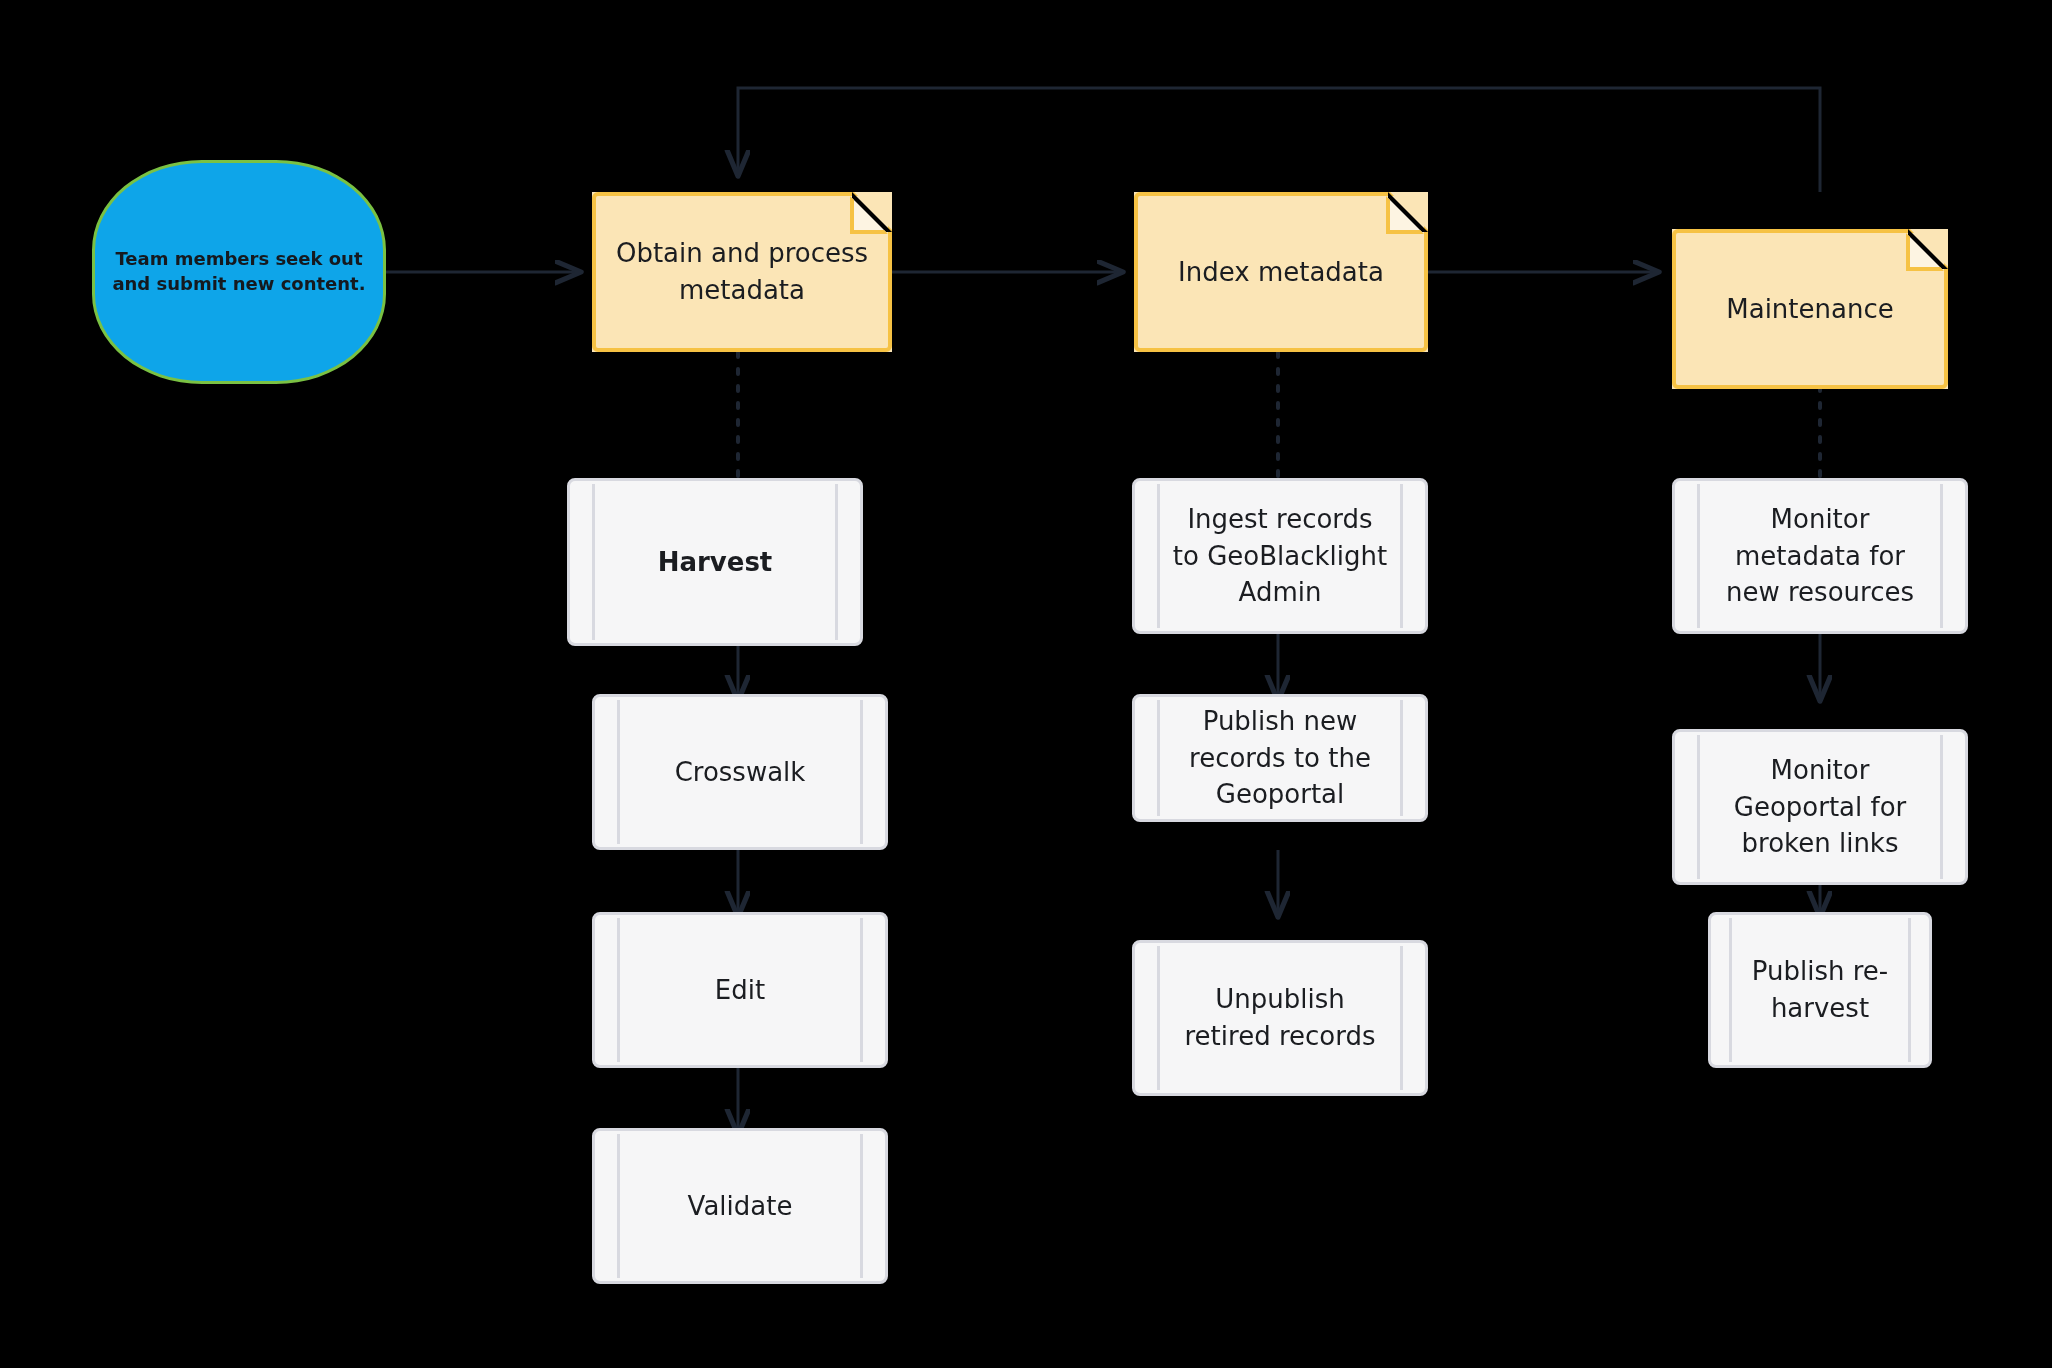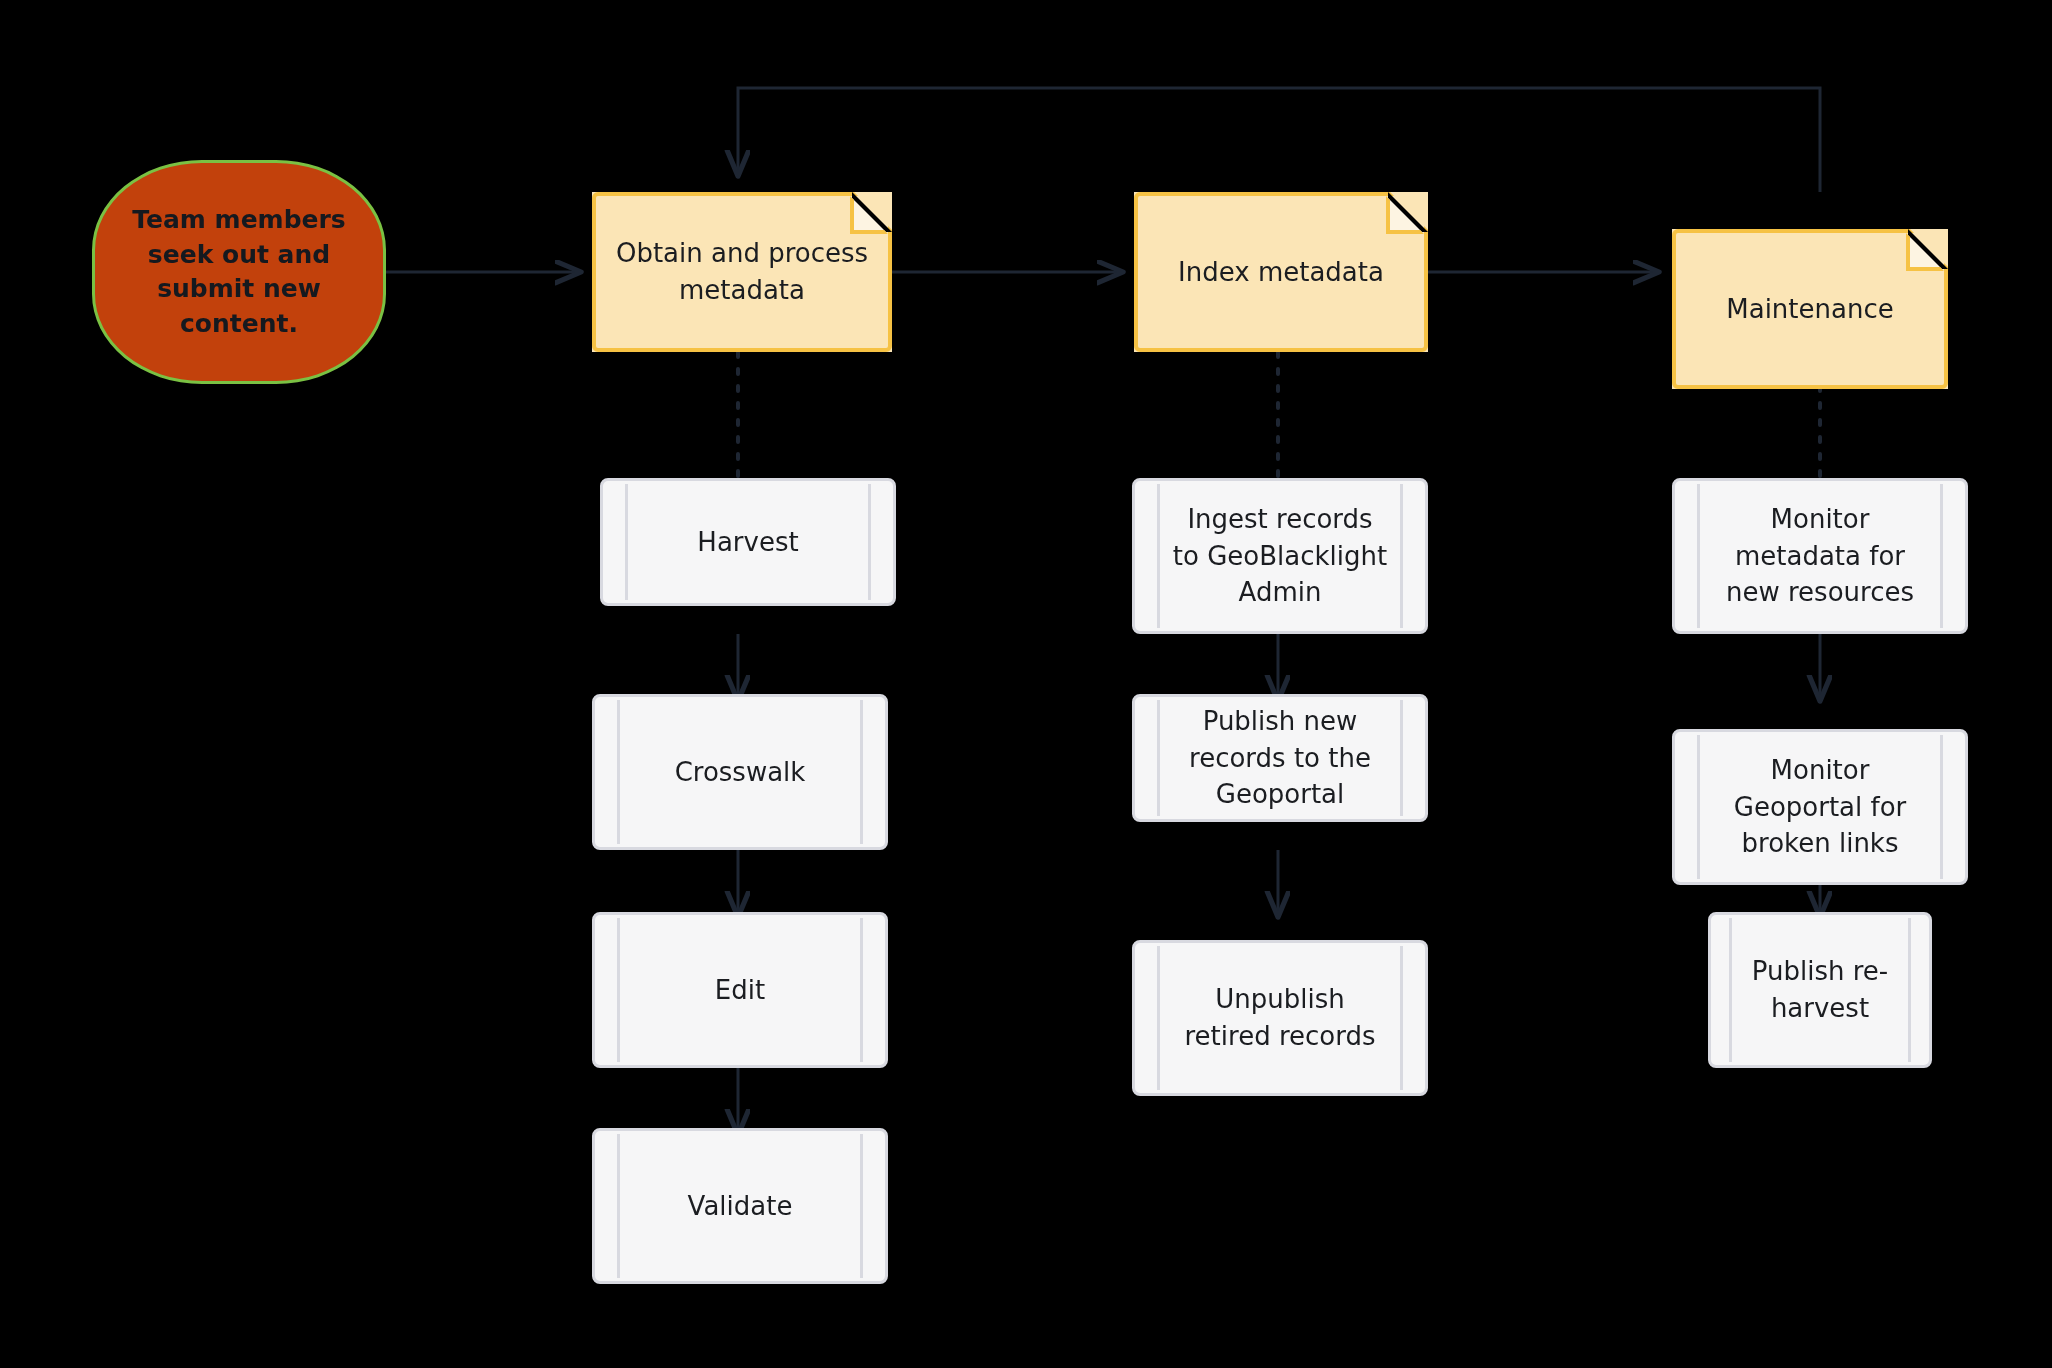--- a/index.html
+++ b/index.html
@@ -35,26 +35,26 @@
     position: absolute;
     box-sizing: border-box;
     display: flex;
     align-items: center;
     justify-content: center;
     text-align: center;
   }
 
   
   .node-start {
-    background: #c2410c;
+    background: #0ea5e9;
     border: 3px solid #7ac143;
     border-radius: 110px / 90px;
     color: #15191f;
     font-weight: bold;
-    font-size: 25px;
+    font-size: 18px;
     line-height: 1.38;
     padding: 8px 14px;
   }
 
   
   .node-note {
     background: #fbe5b6;
     color: #1b1d21;
     font-size: 26px;
     line-height: 1.42;
@@ -183,21 +183,21 @@
     <span class="note-label">Index metadata</span>
   </div>
 
   <div class="node node-note" style="left:1672px; top:192px; width:276px; height:160px;margin-top:37px;">
     <div class="note-shape"></div>
     <div class="note-fold"></div>
     <div class="note-fold-inner"></div>
     <span class="note-label">Maintenance</span>
   </div>
 
-  <div class="node node-sub" style="left:600px; top:478px; width:296px; height:128px;">
+  <div class="node node-sub" style="left:567px; top:478px; width:296px; height:168px;font-weight:bold;">
     <div class="bar bar-left"></div>
     <div class="bar bar-right"></div>
     <span class="sub-label">Harvest</span>
   </div>
 
   <div class="node node-sub" style="left:592px; top:694px; width:296px; height:156px;">
     <div class="bar bar-left"></div>
     <div class="bar bar-right"></div>
     <span class="sub-label">Crosswalk</span>
   </div>

